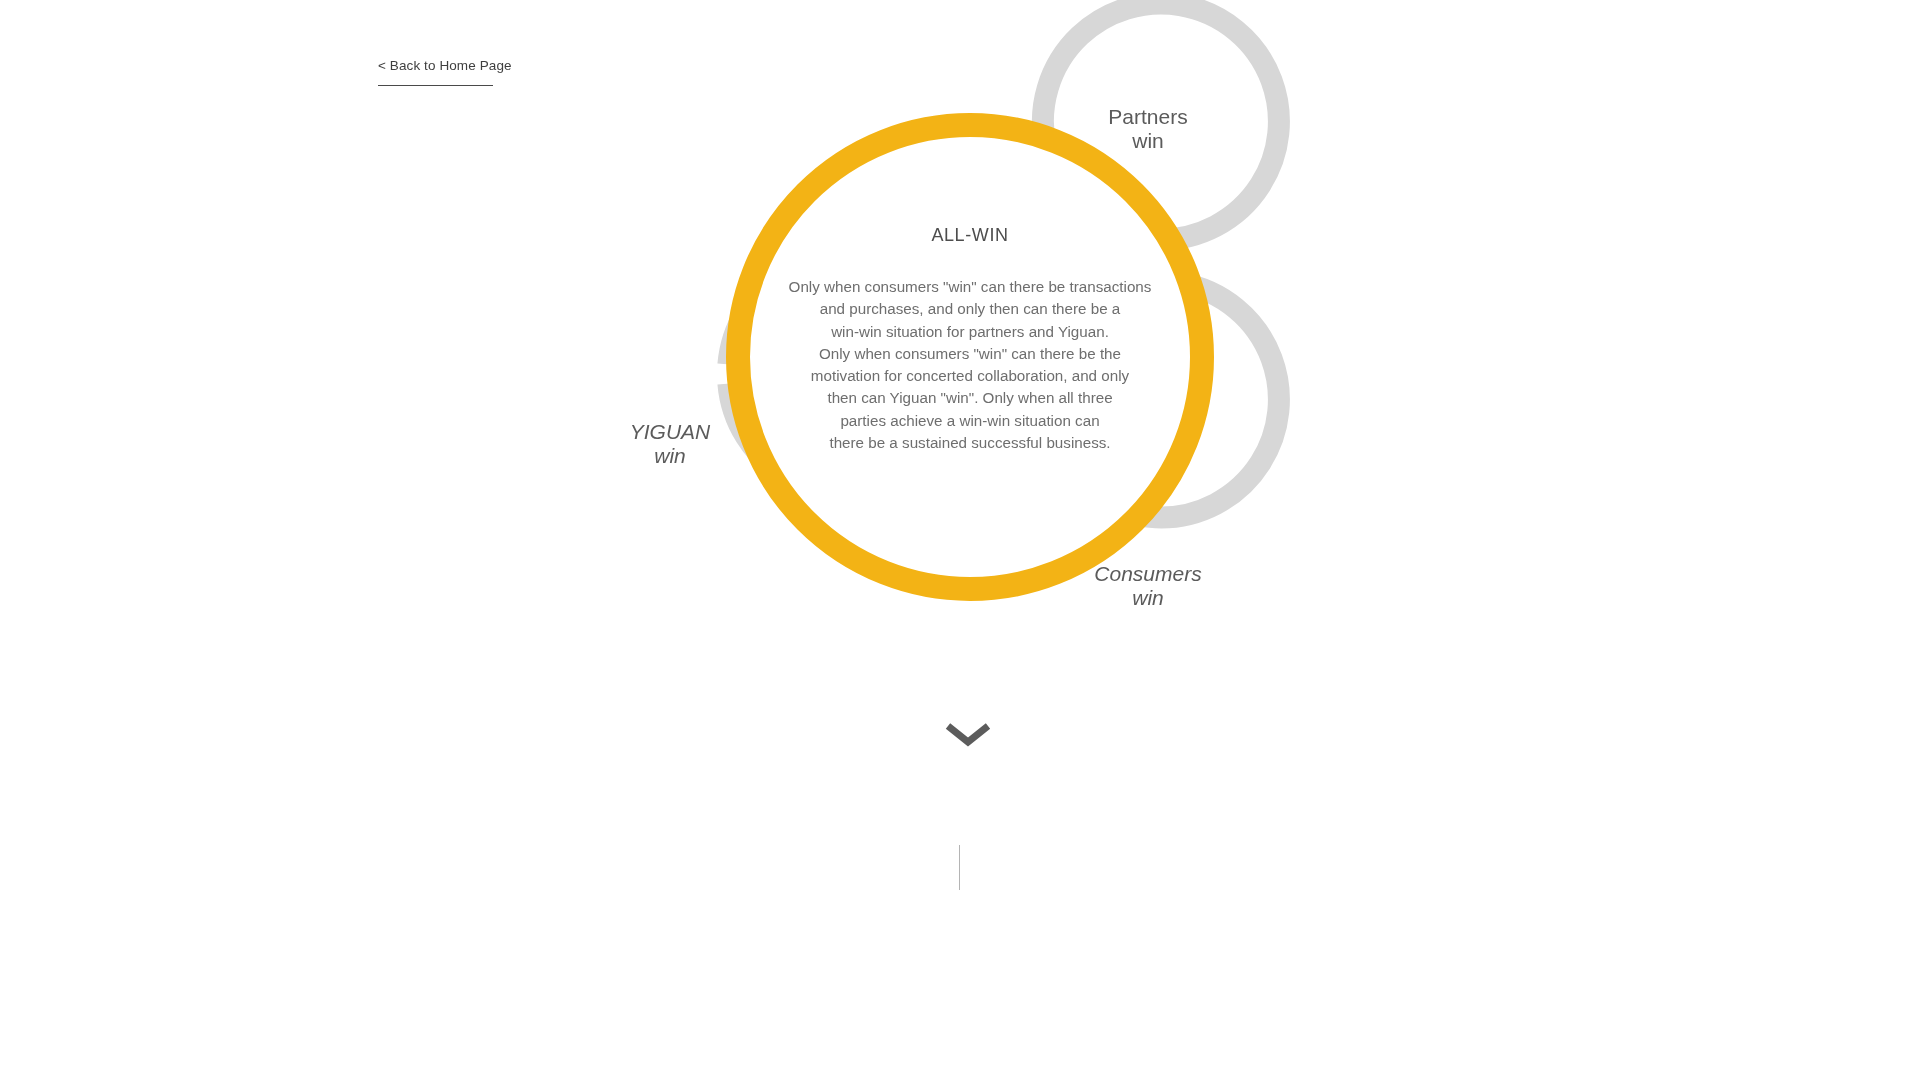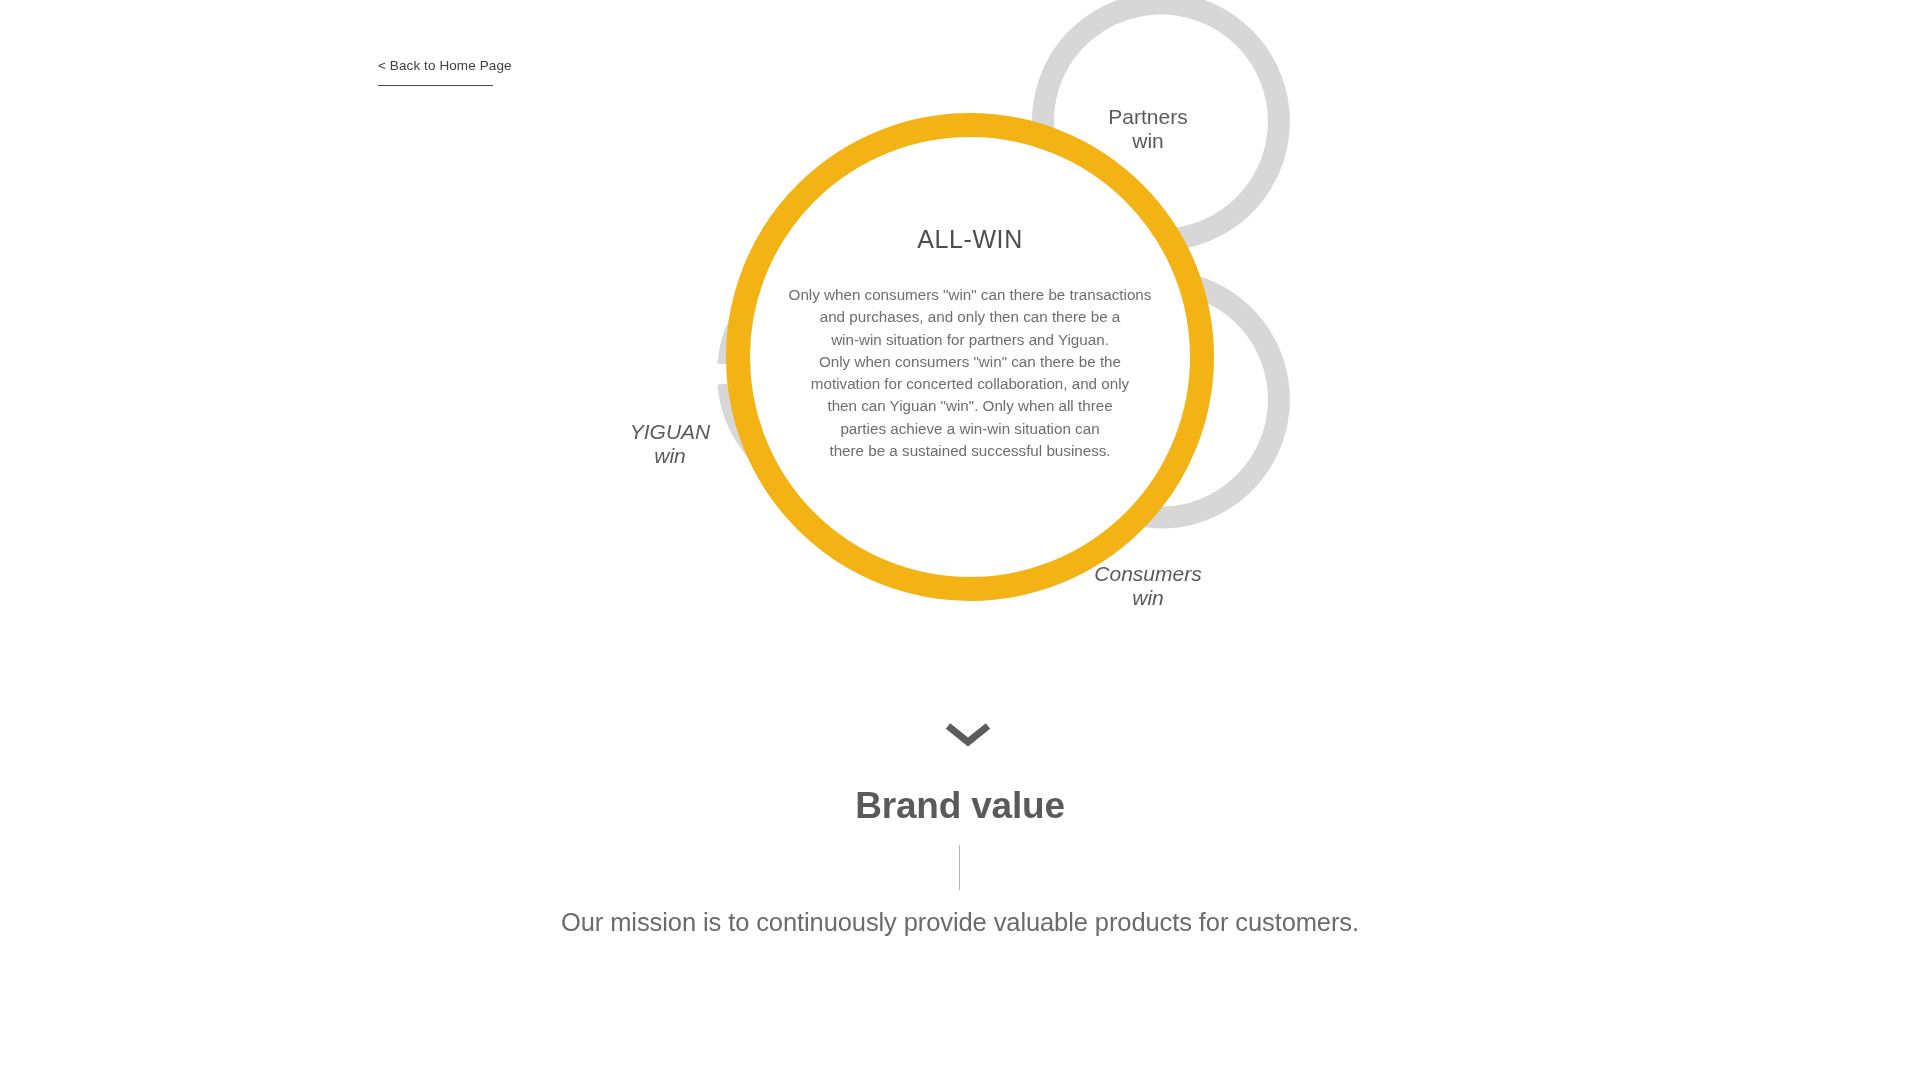--- a/index.html
+++ b/index.html
@@ -61,21 +61,21 @@
   
   .center-content {
     position: absolute;
     left: 760px;
     top: 225px;
     width: 420px;
     text-align: center;
     pointer-events: none;
   }
   .center-title {
-    font-size: 25px;
+    font-size: 18px;
     color: #4d4d4d;
     letter-spacing: 0.6px;
     margin-bottom: 30px;
   }
   .center-body {
     font-size: 15.2px;
     line-height: 22.3px;
     color: #6e6e6e;
     white-space: pre-line;
   }
@@ -158,19 +158,17 @@
 there be a sustained successful business.</div>
     </div>
   </div>
 
   <div class="chevron">
     <svg width="52" height="32" viewBox="0 0 52 32">
       <polyline points="6,8 26,24 46,8" fill="none" stroke="#5c5c5c" stroke-width="7" stroke-linecap="butt" stroke-linejoin="miter"></polyline>
     </svg>
   </div>
 
-  <div class="brand-heading">Brand value</div>
 
   <div class="divider"></div>
 
-  <div class="mission">Our mission is to continuously provide valuable products for customers.</div>
 
 </div>
 
 </body></html>

